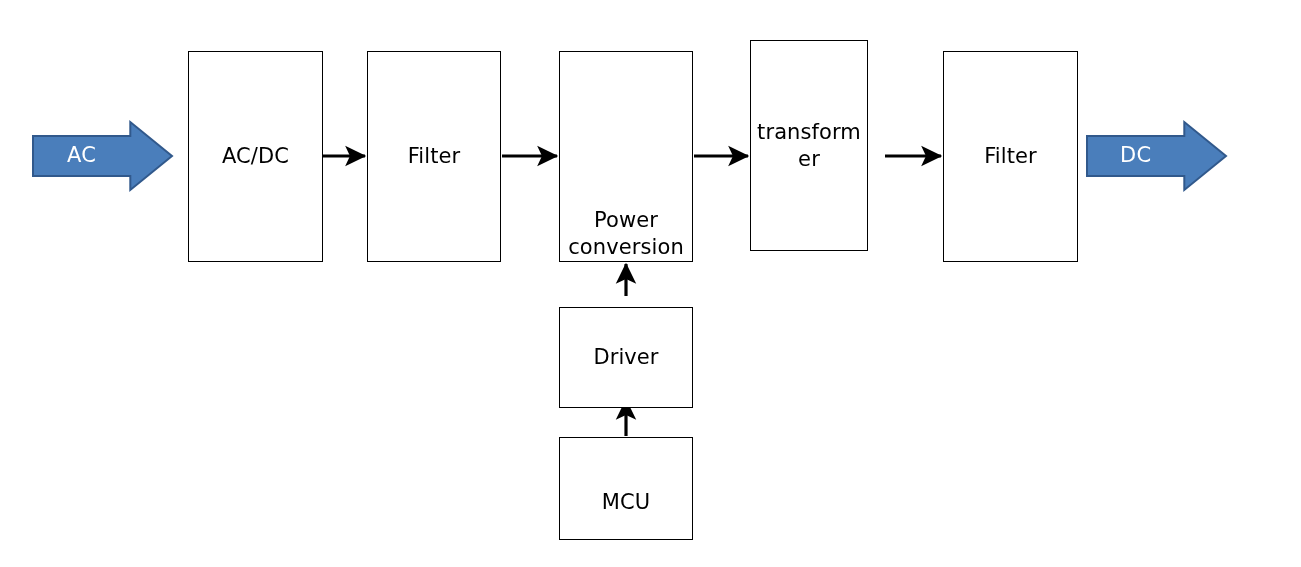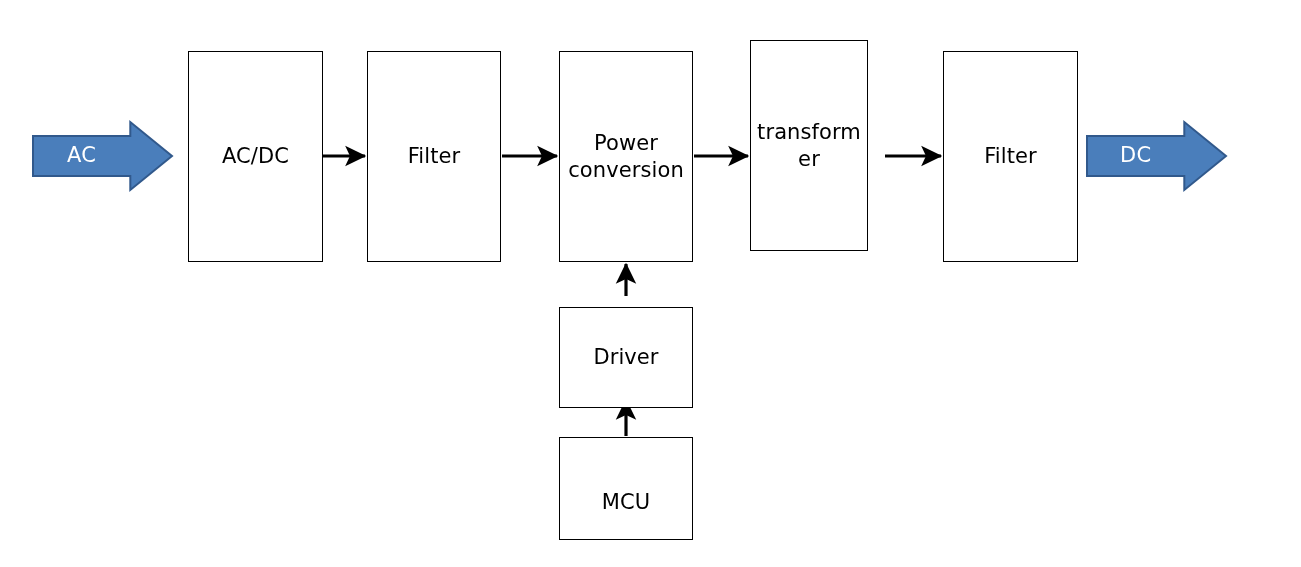--- a/index.html
+++ b/index.html
@@ -83,21 +83,21 @@
       </g>
   </svg>
 
   <div id="blocks-layer">
       <div class="block-box" style="left: 188px; top: 51px; width: 135px; height: 211px; border-color: rgb(0, 0, 0); background: rgb(255, 255, 255);">
         <span class="block-label" style="color: rgb(0, 0, 0);">AC/DC</span>
       </div>
       <div class="block-box" style="left: 367px; top: 51px; width: 134px; height: 211px; border-color: rgb(0, 0, 0); background: rgb(255, 255, 255);">
         <span class="block-label" style="color: rgb(0, 0, 0);">Filter</span>
       </div>
-      <div class="block-box" style="left: 559px; top: 51px; width: 134px; height: 211px; border-color: rgb(0, 0, 0); background: rgb(255, 255, 255);">
+      <div class="block-box" style="left: 559px; top: 51px; width: 134px; height: 211px; border-color: rgb(0, 0, 0); background: rgb(255, 255, 255); align-items: flex-end;">
         <span class="block-label" style="color: rgb(0, 0, 0);">Power
 conversion</span>
       </div>
       <div class="block-box" style="left: 750px; top: 40px; width: 118px; height: 211px; border-color: rgb(0, 0, 0); background: rgb(255, 255, 255);">
         <span class="block-label" style="color: rgb(0, 0, 0);">transform
 er</span>
       </div>
       <div class="block-box" style="left: 943px; top: 51px; width: 135px; height: 211px; border-color: rgb(0, 0, 0); background: rgb(255, 255, 255);">
         <span class="block-label" style="color: rgb(0, 0, 0);">Filter</span>
       </div>

